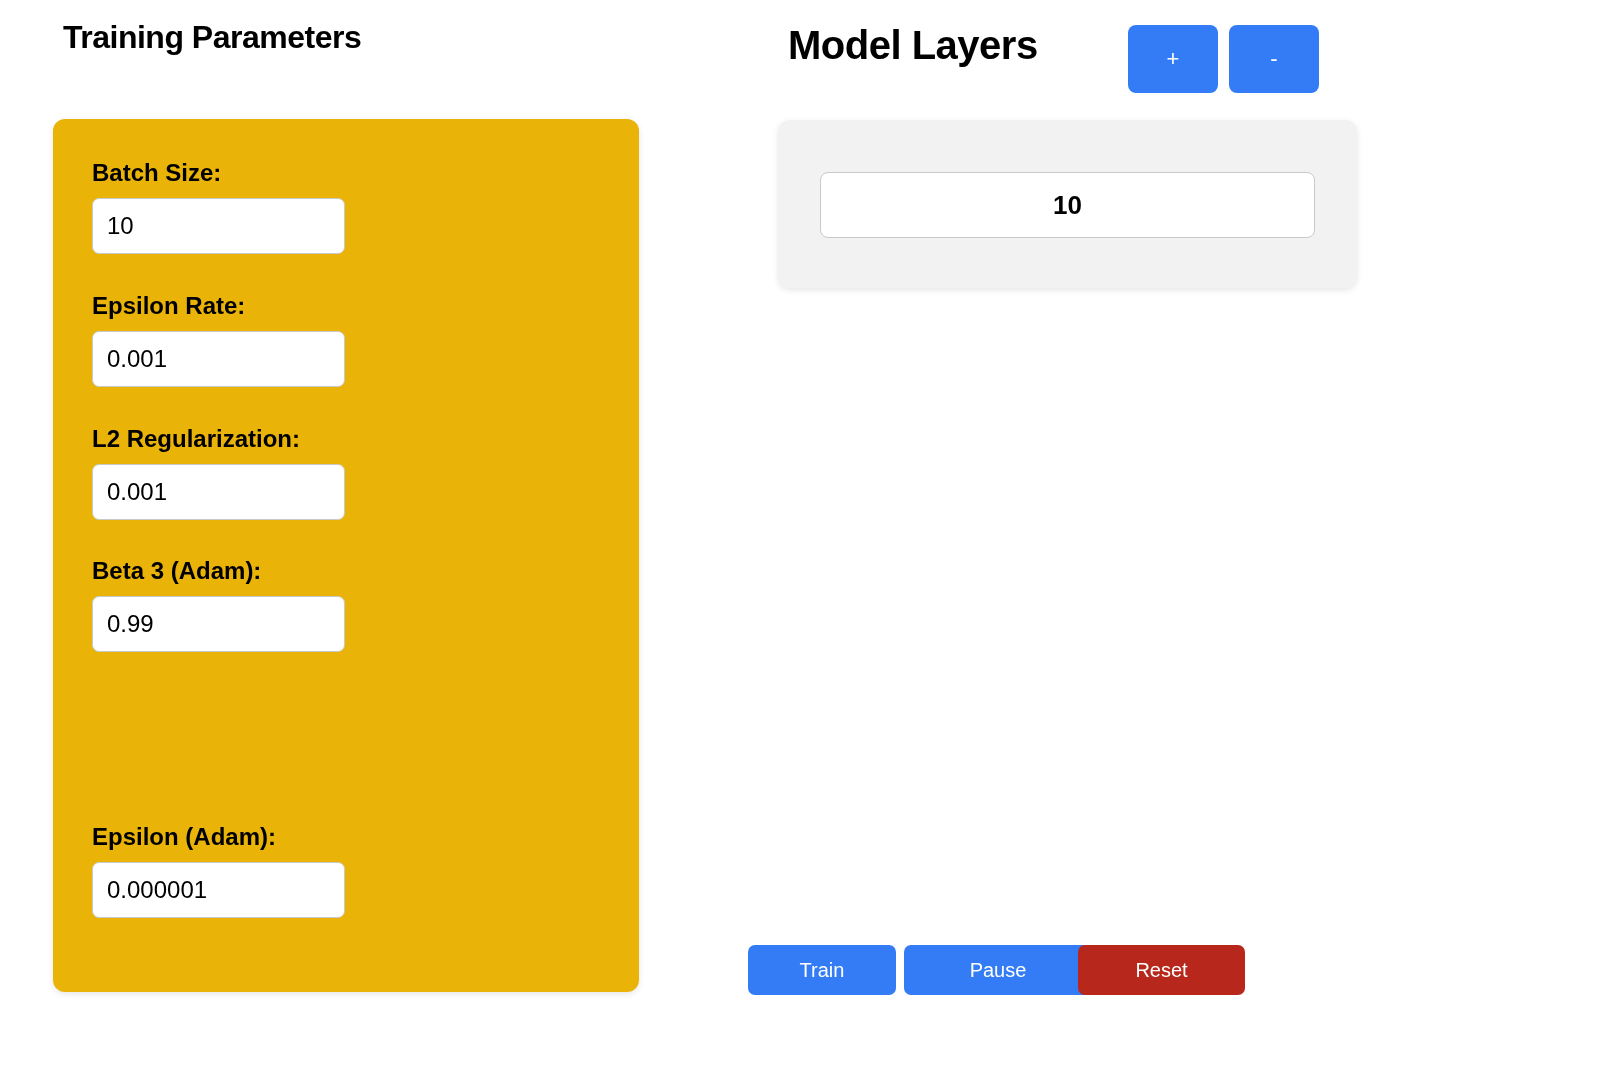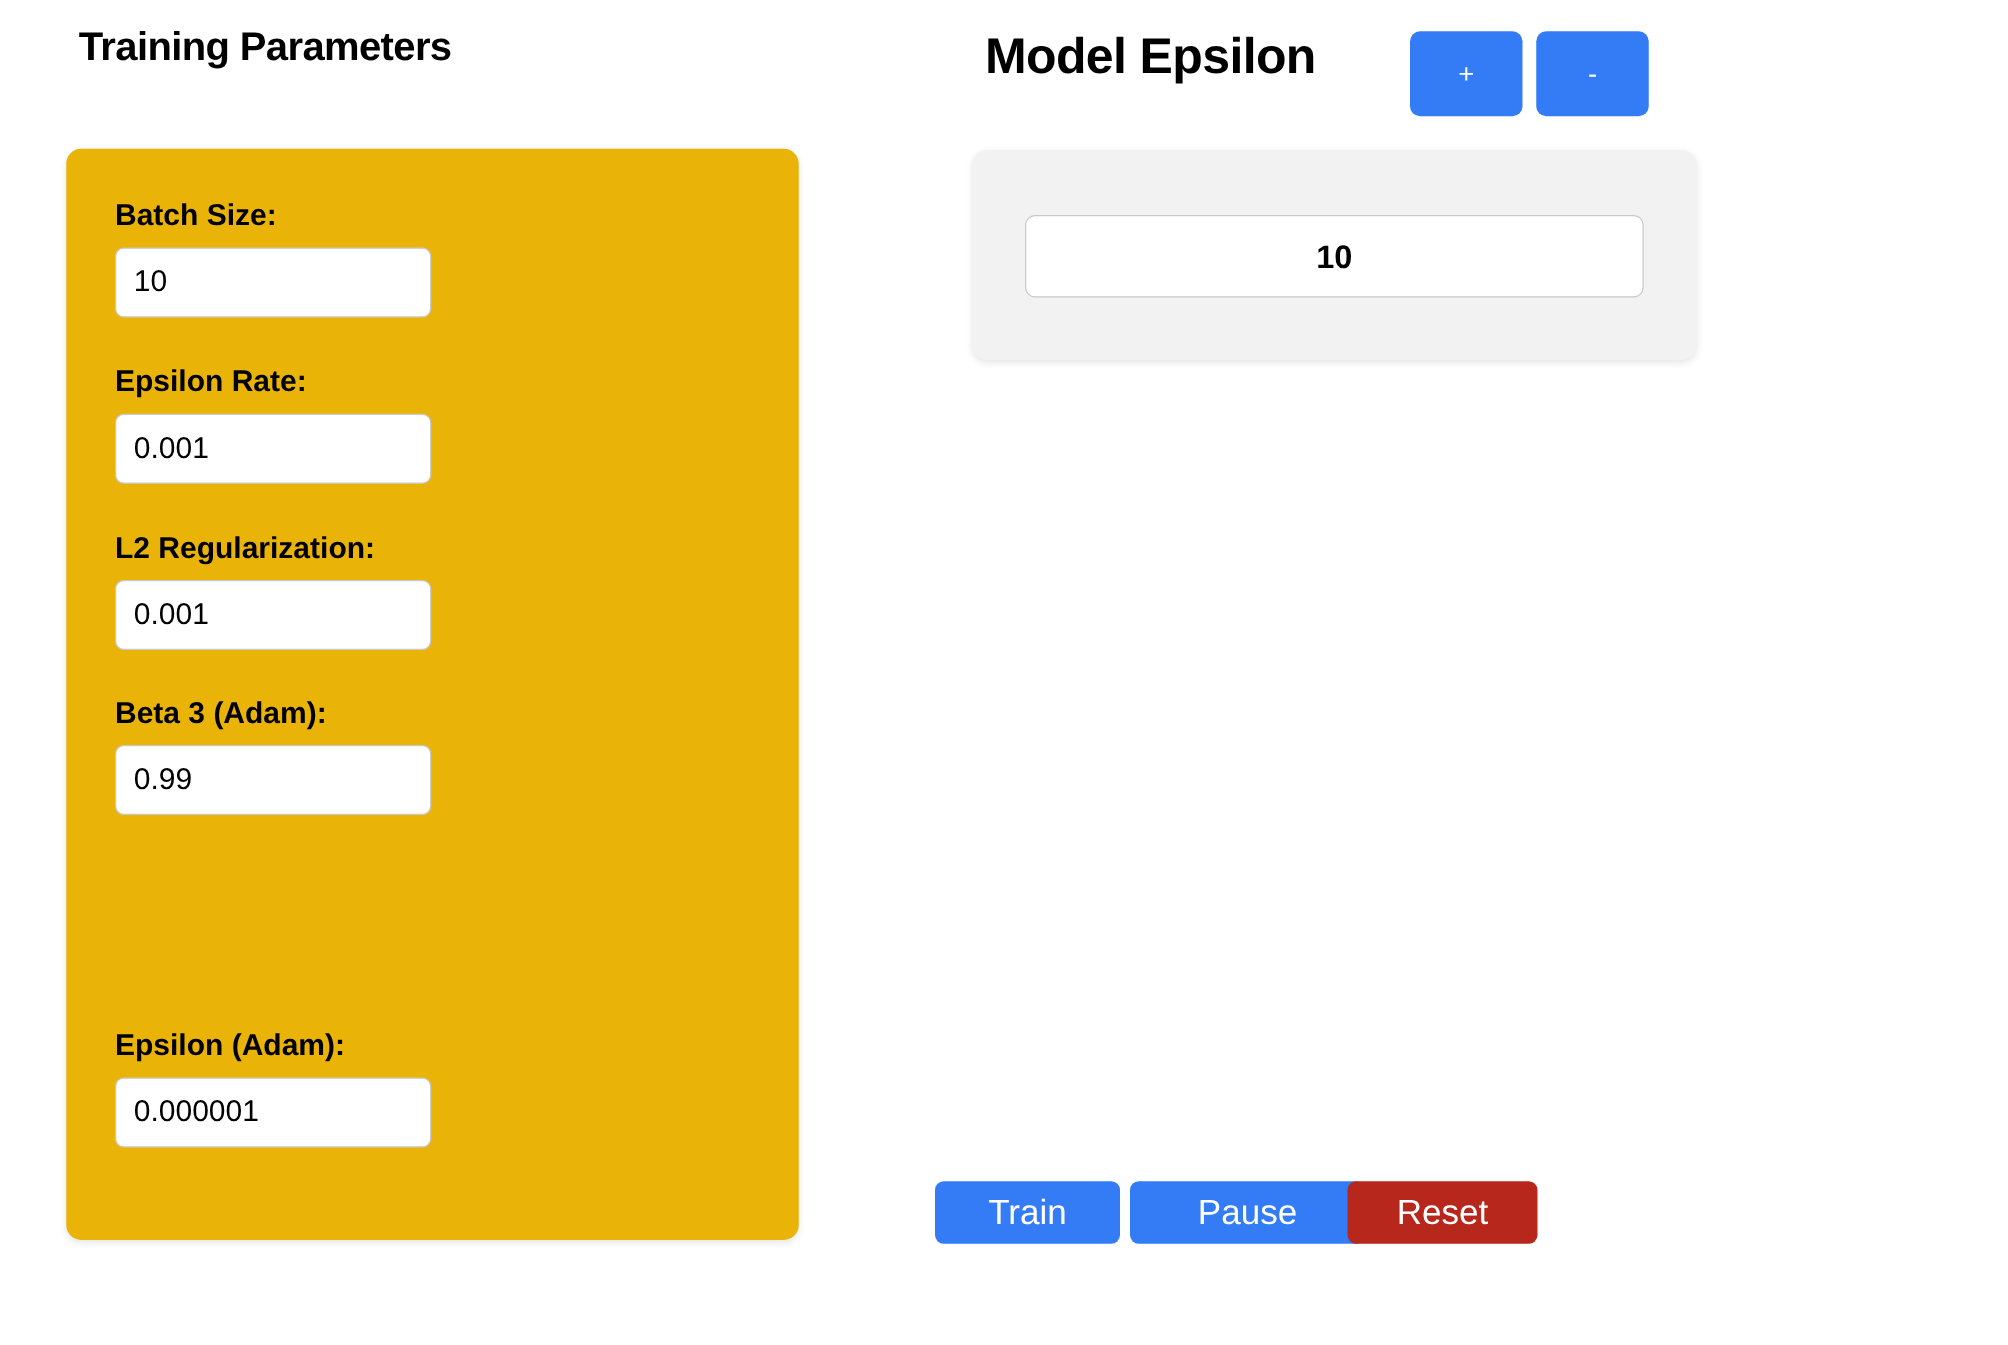--- a/index.html
+++ b/index.html
@@ -129,29 +129,29 @@
   
   .action-btn {
     position: absolute;
     top: 945px;
     height: 50px;
     background: #337cf5;
     color: #ffffff;
     border: none;
     border-radius: 7px;
     font-family: "Liberation Sans", sans-serif;
-    font-size: 28px;
+    font-size: 20px;
     padding: 0 24px;
     cursor: pointer;
     line-height: 50px;
     text-align: center;
   }
   .action-btn.train  { left: 748px;  width: 148px; }
   .action-btn.pause  { left: 904px;  width: 188px; }
-  .action-btn.reset  { left: 1078px; width: 152px; background: #b8271b; }
+  .action-btn.reset  { left: 1078px; width: 167px; background: #b8271b; }
 </style>
 </head>
 <body>
 
 <div class="training-title">Training Parameters</div>
 
 <div class="params-panel">
 
   <div class="field" style="top:42px;">
     <div class="field-label">Batch Size:</div>
@@ -174,21 +174,21 @@
   </div>
 
 
   <div class="field" style="top:706px;">
     <div class="field-label">Epsilon (Adam):</div>
     <input class="field-input" type="text" value="0.000001" style="">
   </div>
 
 </div>
 
-<div class="layers-title">Model Epsilon</div>
+<div class="layers-title">Model Layers</div>
 
 <button class="layer-btn add">+</button>
 
 <button class="layer-btn remove">-</button>
 
 <div class="layers-panel">
   <div class="layer-item">
     <span>10</span>
   </div>
 </div>

